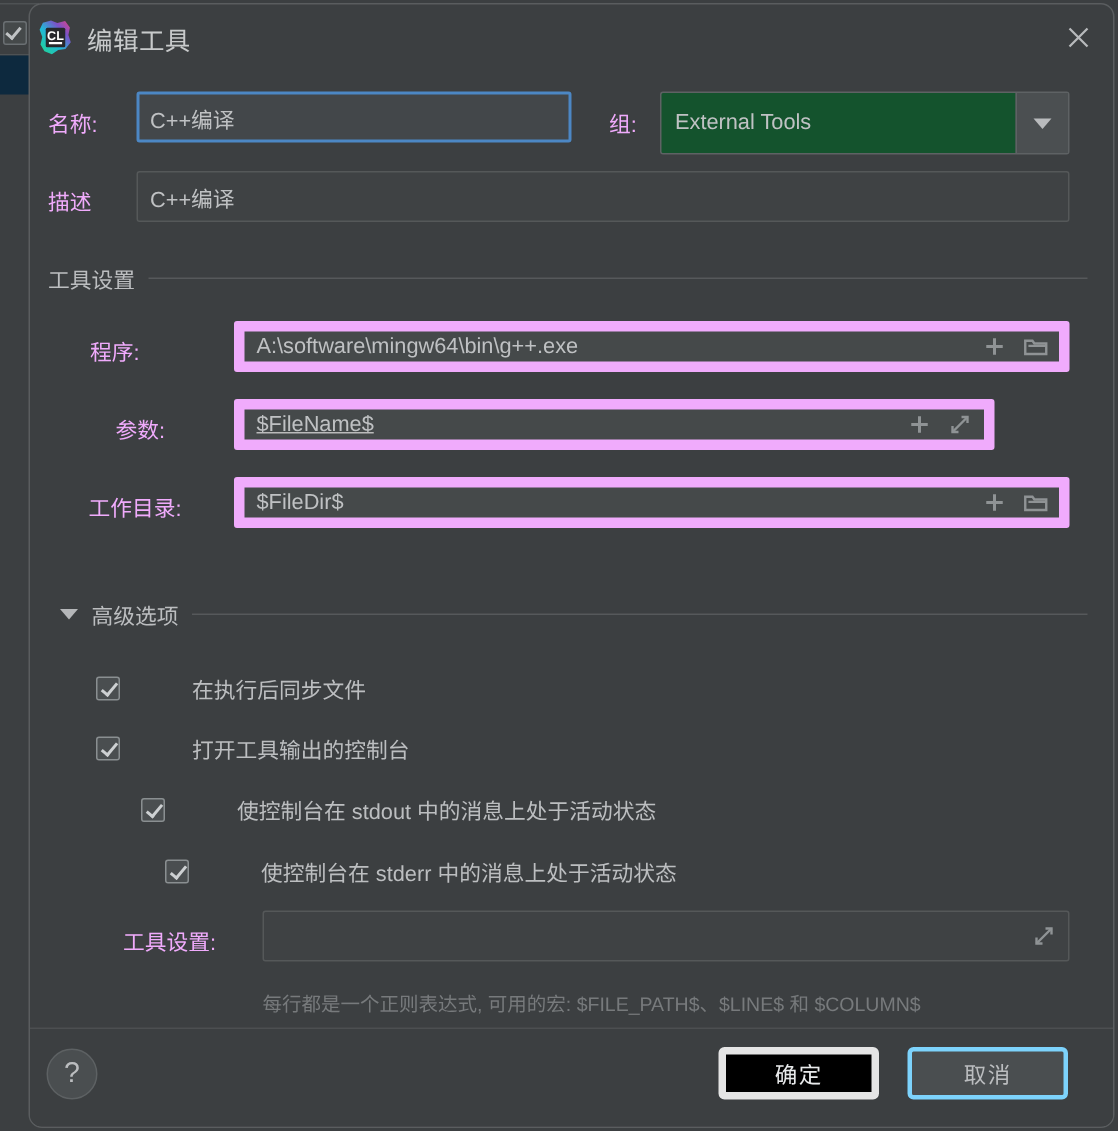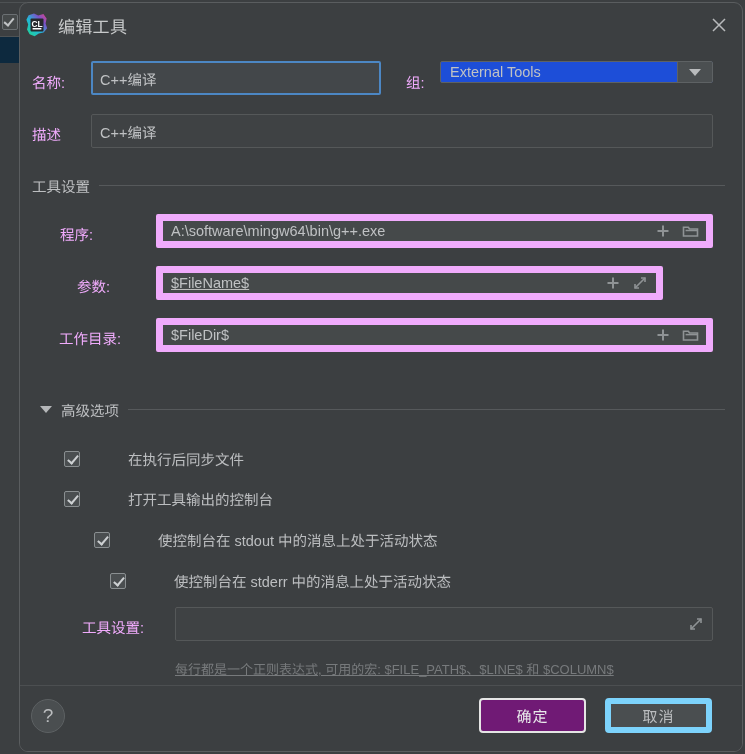--- a/index.html
+++ b/index.html
@@ -143,22 +143,22 @@
   .iconbtn {
     width: 16px; height: 16px;
     display: block;
     cursor: default;
   }
 
   
   .combo {
     position: absolute;
     box-sizing: border-box;
-    height: 22px;
-    background: #1d4ed8;
+    height: 42px;
+    background: #14532d;
     border: 1px solid #5e6264;
     border-radius: 2px;
     display: flex;
     align-items: stretch;
     gap: 13px;
   }
   .combo .val {
     flex: 1 1 auto;
     display: flex;
     align-items: center;
@@ -238,21 +238,20 @@
     color: #bcbec0;
     margin-left: 38px;
   }
 
   
   .hint {
     position: absolute;
     font-size: 13px;
     color: #777a7c;
     white-space: nowrap;
-    text-decoration: underline;
   }
 
   
   .footer-sep {
     position: absolute;
     left: 0; right: 0;
     height: 1px;
     background: #4c4f51;
   }
   .footer {
@@ -283,27 +282,27 @@
     min-width: 106px;
     border-radius: 4px;
     font-size: 15px;
     display: flex;
     align-items: center;
     justify-content: center;
     cursor: default;
     letter-spacing: 1px;
   }
   .btn.primary {
-    background: #701a75;
-    border: 2px solid #e5e5e5;
+    background: #000000;
+    border: 5px solid #e5e5e5;
     color: #e8eaeb;
   }
   .btn.normal {
     background: #4a4e50;
-    border: 6px solid #7dd3fc;
+    border: 3px solid #7dd3fc;
     color: #bbbdbf;
   }
 </style>
 </head>
 <body>
 
 <div id="root">
 
   <div class="bg-parent">
     <div class="bg-line" style="top:2px"></div>

